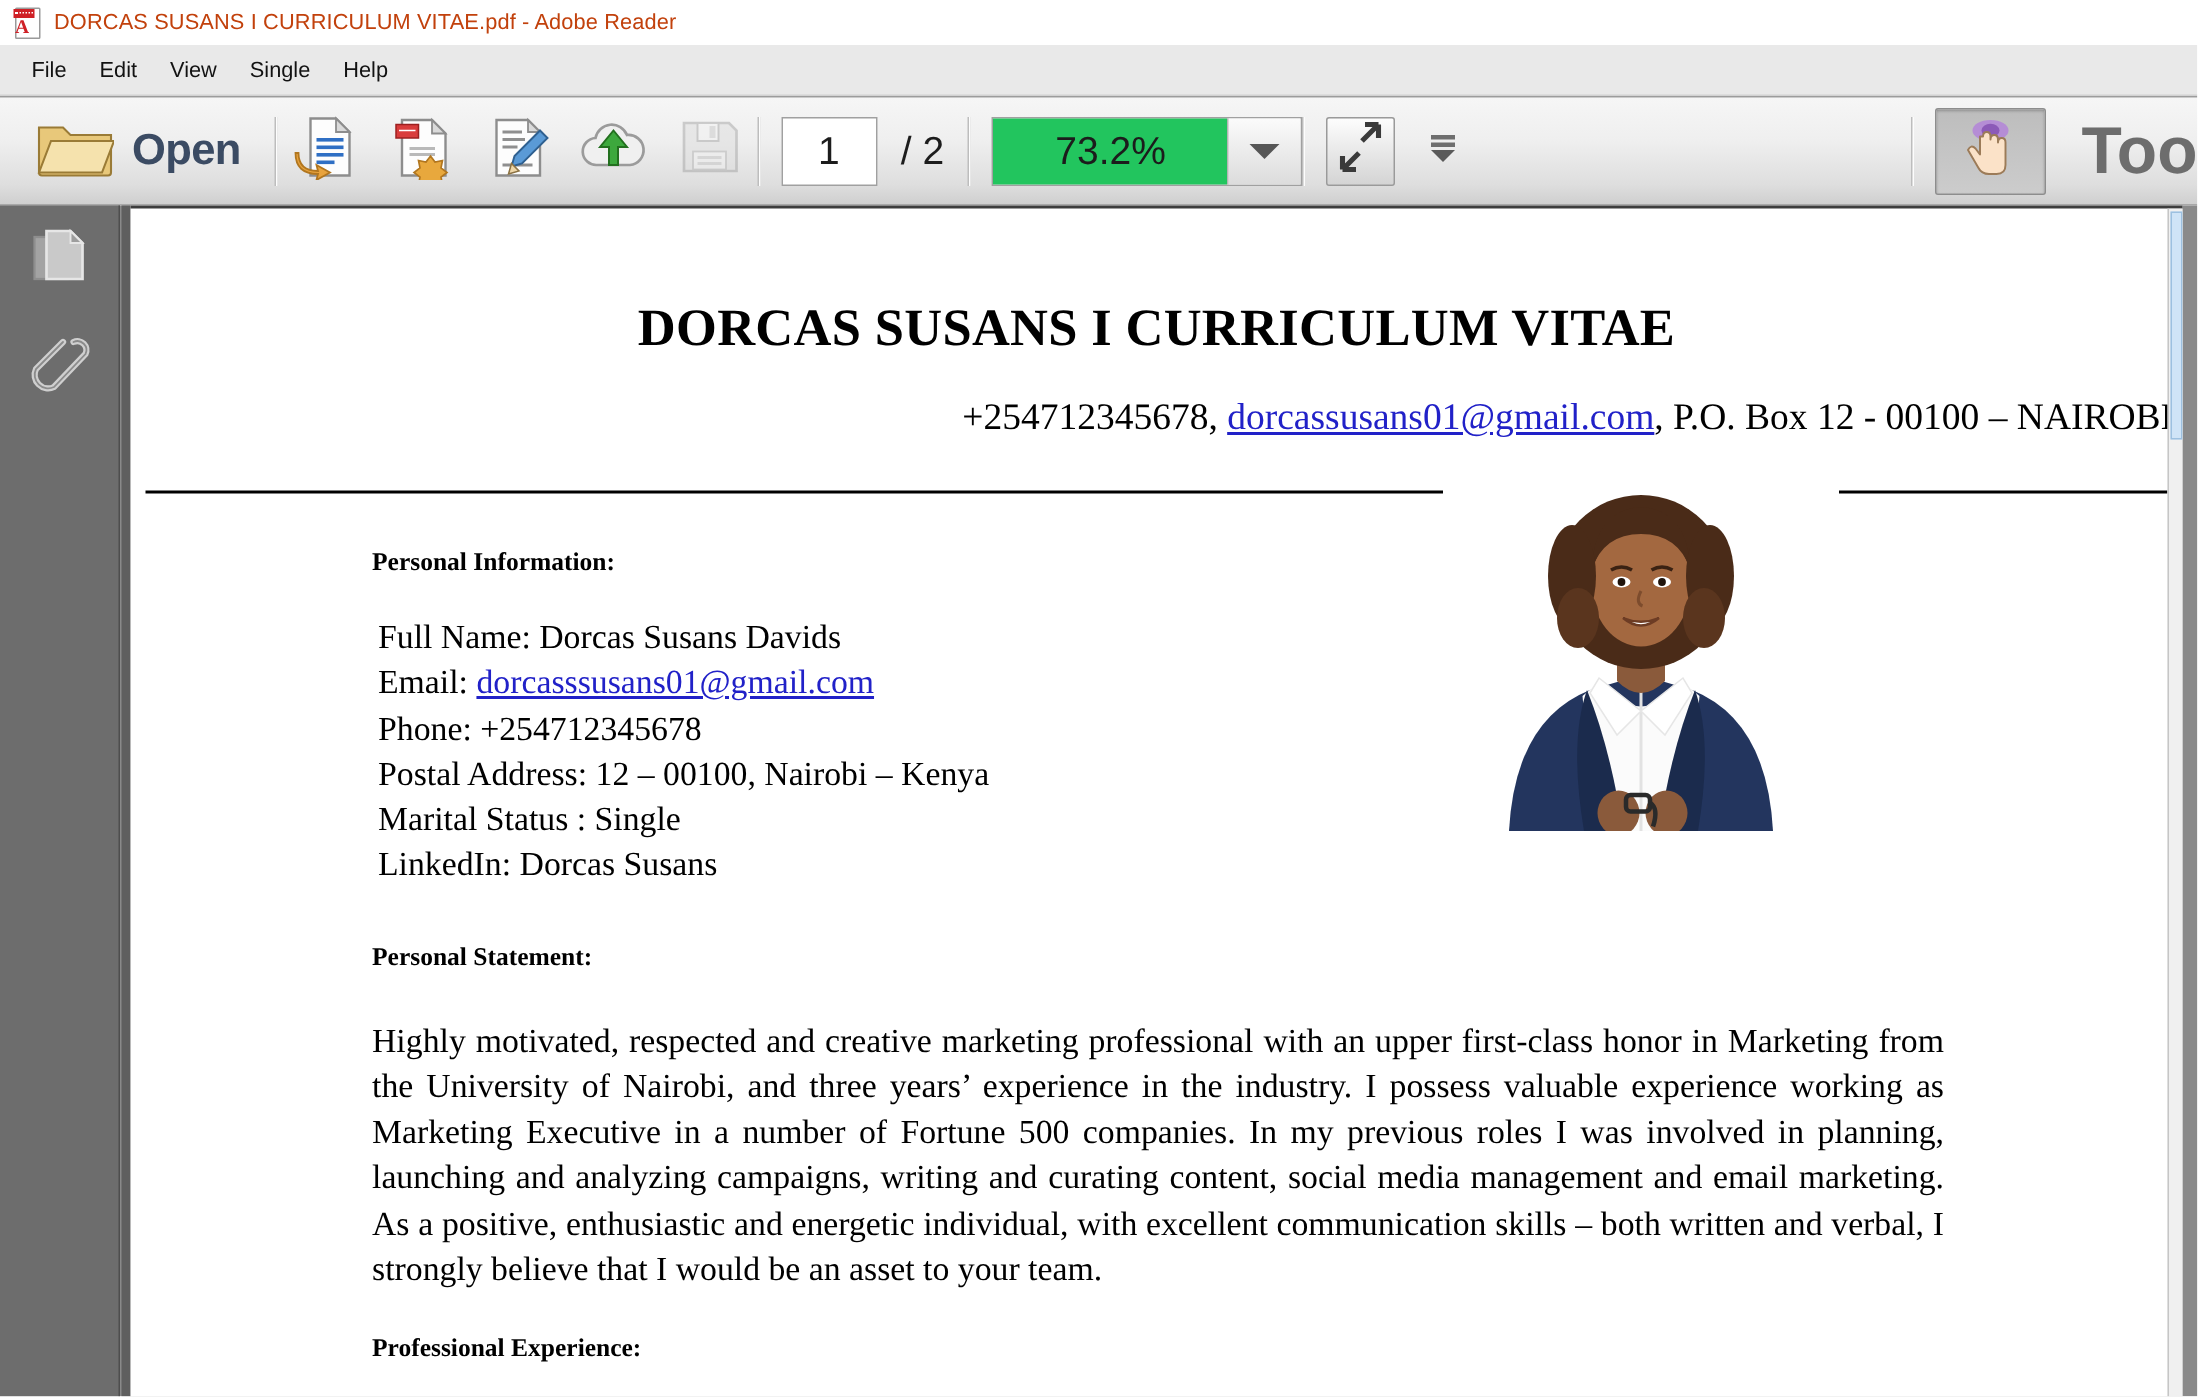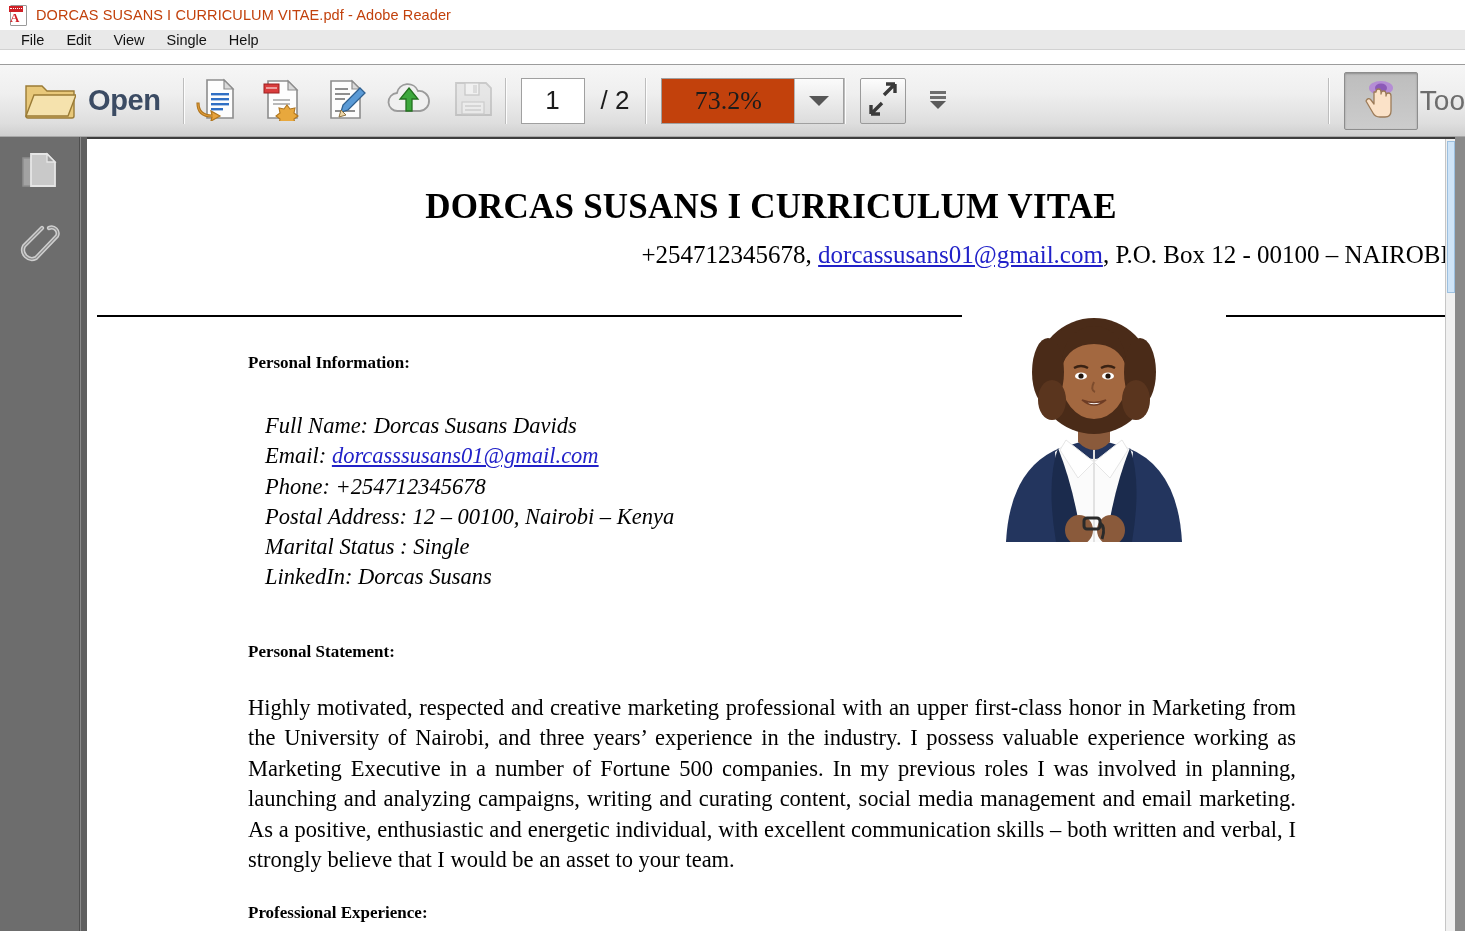--- a/index.html
+++ b/index.html
@@ -77,21 +77,21 @@
     color: #c2410c;
     white-space: nowrap;
     letter-spacing: 0.1px;
   }
 
   
   .menubar {
     position: absolute;
     left: 0; top: 30px;
     width: 1465px;
-    height: 20px;
+    height: 34px;
     background: #e9e9e9;
     display: flex;
     align-items: center;
     box-sizing: border-box;
     padding-left: 10px;
     border-bottom: 1px solid #d2d2d2;
   }
   .menu-item {
     font-size: 14.5px;
     color: #121212;
@@ -198,46 +198,46 @@
     box-sizing: border-box;
     margin-left: 14px;
   }
   .zoom-value {
     width: 132px;
     display: flex;
     align-items: center;
     justify-content: center;
     font-size: 26px;
     color: #1c1c1c;
-    background: #c2410c;
+    background: #22c55e;
     border: none;
     outline: none;
-    font-family: Liberation Serif, serif;
+    font-family: Liberation Sans, sans-serif;
     text-align: center;
-    padding: 0;
+    padding: 12px;
   }
   .zoom-arrow {
     width: 48px;
     background: linear-gradient(to bottom, #fbfbfb, #dcdcdc);
     border-left: 1px solid #b4b4b4;
     display: flex;
     align-items: center;
     justify-content: center;
   }
   .caret-down {
     width: 0; height: 0;
     border-left: 10px solid transparent;
     border-right: 10px solid transparent;
     border-top: 10px solid #565656;
   }
   .tools-label {
-    font-size: 28px;
-    font-weight: normal;
+    font-size: 44px;
+    font-weight: bold;
     color: #6d6d6d;
-    padding-left: 2px;
+    padding-left: 24px;
     white-space: nowrap;
     flex: 0 0 auto;
   }
 
   
   .workarea {
     position: absolute;
     left: 0; top: 137px;
     width: 1465px;
     height: 794px;
@@ -301,21 +301,21 @@
     font-family: "Liberation Serif", serif;
     color: #000000;
     position: relative;
     height: 100%;
   }
   .cv-title {
     text-align: center;
     font-size: 35px;
     font-weight: bold;
     letter-spacing: 0.2px;
-    margin: 0;
+    margin: 12px;
     padding-top: 48px;
     line-height: 40px;
   }
   .cv-contact {
     text-align: right;
     font-size: 25px;
     line-height: 30px;
     margin: 0;
     padding-top: 13px;
     white-space: nowrap;
@@ -339,26 +339,25 @@
     width: 1048px;
   }
   .sec-head {
     font-size: 17px;
     font-weight: bold;
     margin: 0;
     padding-top: 20px;
     line-height: 28px;
   }
   .info-list {
-    margin: 17px;
+    margin: 4px;
     padding-top: 17px;
     font-size: 22.5px;
     line-height: 30.3px;
     width: 700px;
-    font-style: italic;
   }
   .statement {
     font-size: 22.5px;
     line-height: 30.5px;
     text-align: justify;
     margin: 0;
     padding-top: 27px;
   }
   .job-head {
     font-size: 22.5px;

